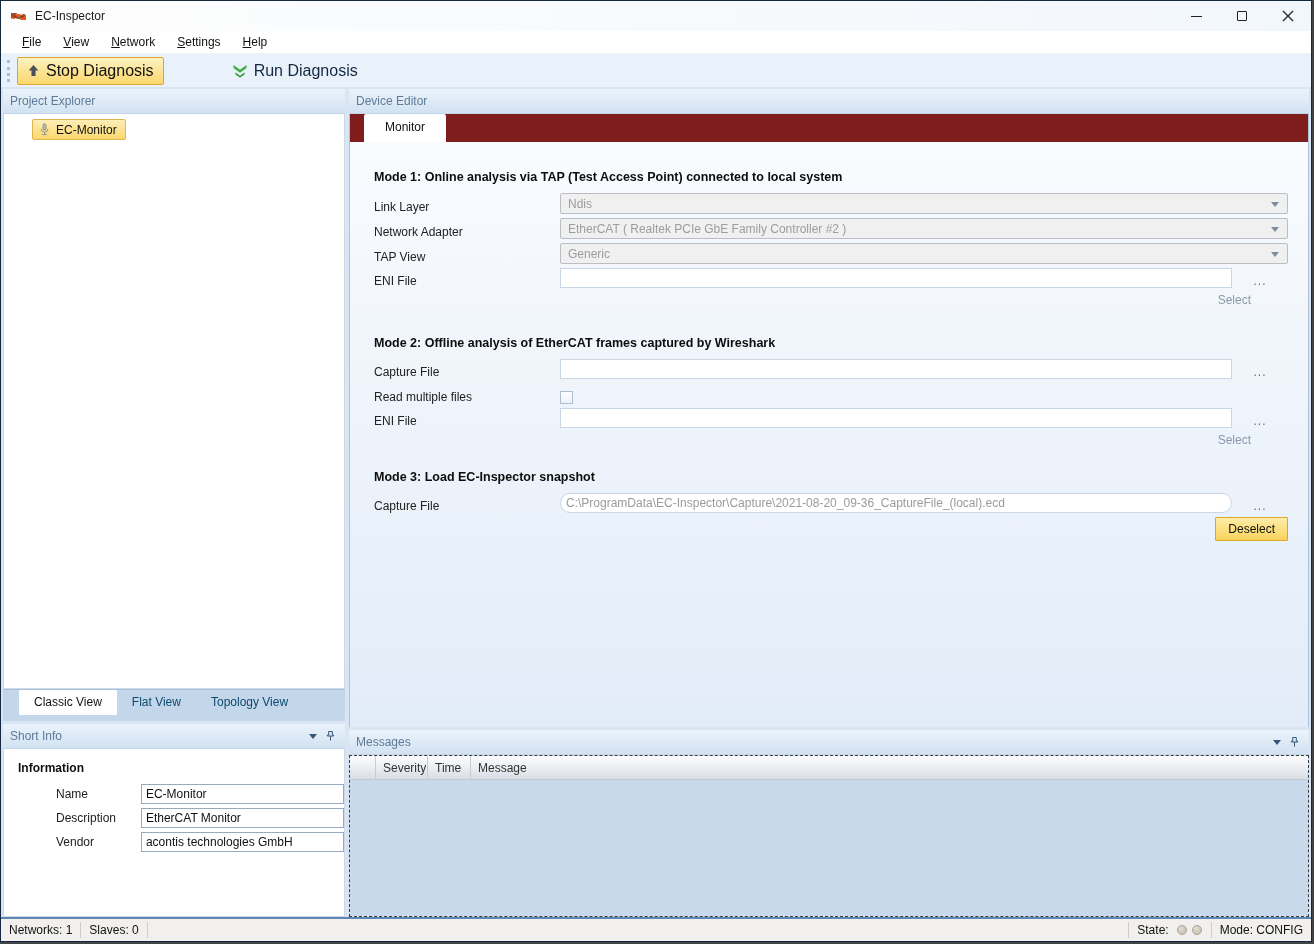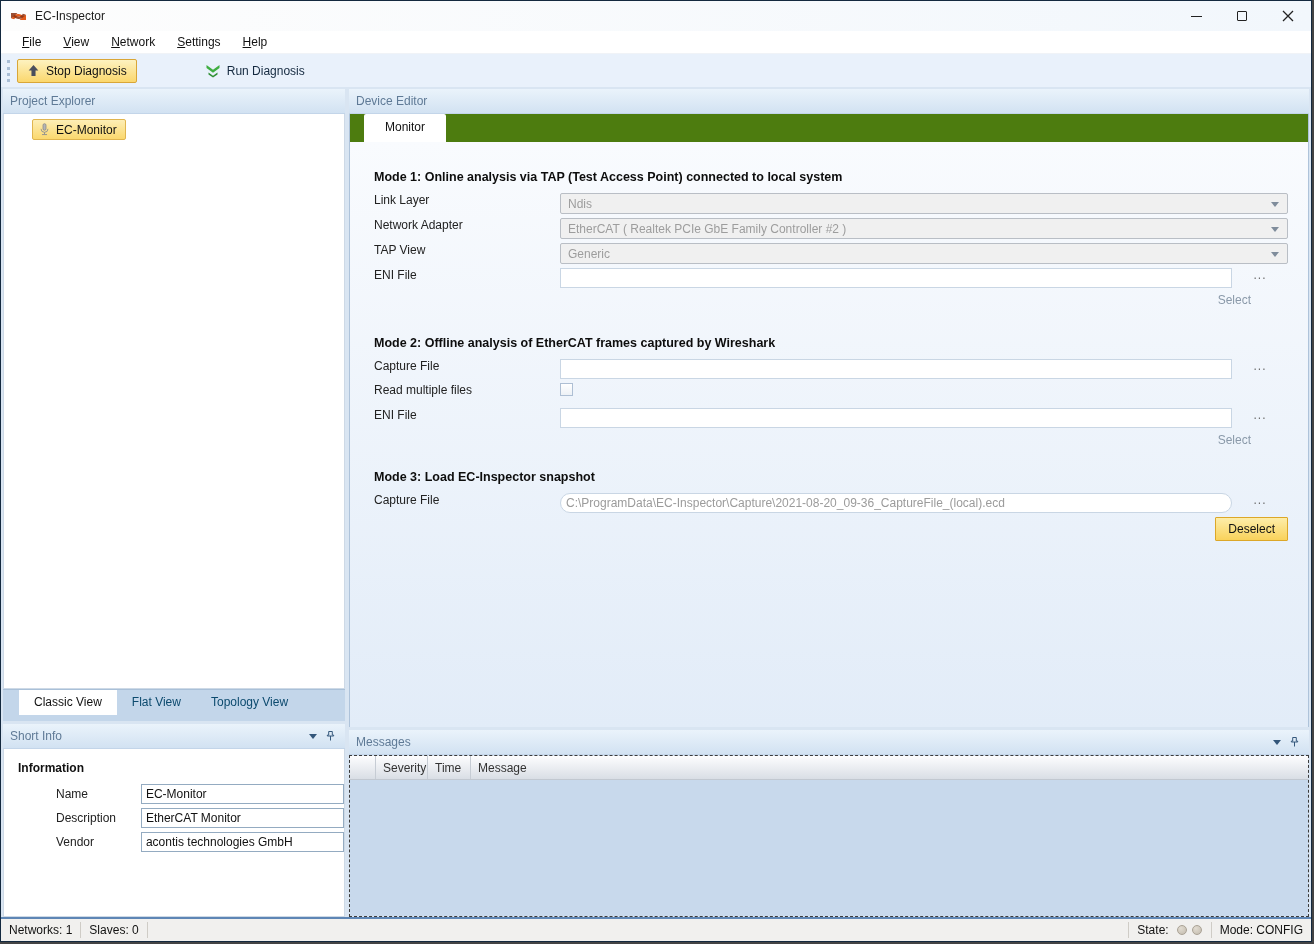--- a/index.html
+++ b/index.html
@@ -17,21 +17,21 @@
   .glyph-max { width:10px; height:10px; border:1.2px solid #222; border-radius:1px; }
 
   
   .menubar { height:23px; background:#fff; display:flex; align-items:center; padding-left:10px; flex:none; border-bottom:1px solid #f0f3f7; }
   .menu-item { display:inline-block; font-size:12px; color:#111; padding:3px 11px; }
   .menu-item::first-letter { text-decoration:underline; }
 
   
   .toolbar { height:33px; background:#e9f1fb; display:flex; align-items:center; flex:none; }
   .grip { width:3px; height:22px; border-left:3px dotted #a9bed6; margin:0 7px 0 6px; }
-  .tool-btn { display:inline-flex; align-items:center; gap:6px; font-size:12px; color:#14293f; padding:4px 9px; border-radius:2px; border:1px solid transparent; }
+  .tool-btn { display:inline-flex; align-items:center; gap:6px; font-size:16px; color:#14293f; padding:4px 9px; border-radius:2px; border:1px solid transparent; }
   .tool-btn.checked { background:linear-gradient(#fdf2c0,#fbd76d); border-color:#d9a637; color:#111; }
   .tool-btn.run { margin-left:58px; }
 
   
   .main { flex:1; display:flex; background:#d9e5f2; padding:2px 2px 0 2px; min-height:0; }
   .panel-header { height:21px; flex:none; background:linear-gradient(#eaf3fb,#d2e2f2); color:#5f7a96;
                   font-size:12px; line-height:20px; padding:12px 7px; border-bottom:1px solid #c3d5e9;
                   display:flex; align-items:center; }
   .ph-icons { margin-left:auto; display:flex; align-items:center; gap:9px; padding-right:3px; }
   .chev { width:0; height:0; border:4px solid transparent; border-top:5px solid #33567a; margin-top:4px; }
@@ -48,26 +48,26 @@
   .shortinfo-body { flex:none; height:168px; background:#fff; border:1px solid #cdd9e6; border-top:none; padding:12px 0 0 14px; }
   .si-heading { font-size:12px; font-weight:bold; color:#111; margin-bottom:9px; }
   .si-row { display:flex; align-items:center; margin-bottom:4px; padding-left:10px; }
   .si-label { width:88px; font-size:12px; color:#222;margin-left:28px; }
   .si-input { width:210px; height:20px; border:1px solid #94abc1; background:#fff; font-size:12px; color:#111; padding:0 4px; }
 
   .vsplit { width:4px; flex:none; background:#d9e5f2; }
 
   
   .right { flex:1; display:flex; flex-direction:column; min-width:0; min-height:0; }
-  .doc-tabs { height:28px; flex:none; background:#4d7c0f; border-left:1px solid #aec3da; border-right:1px solid #aec3da; display:flex; padding-left:14px; }
+  .doc-tabs { height:28px; flex:none; background:#7f1d1d; border-left:1px solid #aec3da; border-right:1px solid #aec3da; display:flex; padding-left:14px; }
   .dtab { font-size:12px; color:#111; background:#fff; padding:6px 21px; border-radius:2px 2px 0 0; height:28px; }
   .editor-content { flex:1; background:linear-gradient(#f9fbfe,#e2ecf8); border-left:1px solid #aec3da; border-right:1px solid #aec3da;
                     padding:28px 20px 0 24px; overflow:hidden; min-height:0; }
   .mode-heading { font-size:12.5px; font-weight:bold; color:#0d0d0d; margin-bottom:9px; }
-  .form-row { display:flex; align-items:flex-start; margin-bottom:4px; }
+  .form-row { display:flex; align-items:flex-end; margin-bottom:4px; }
   .f-label { width:186px; flex:none; font-size:12px; color:#222; }
   .combo { flex:1; height:21px; background:#f0f0f0; border:1px solid #b9bec5; border-radius:2px;
            font-size:12px; color:#9d9d9d; padding:3px 7px; position:relative; }
   .combo .arrow { position:absolute; right:8px; top:8px; width:0; height:0; border:4px solid transparent; border-top:5px solid #7f8c9b; }
   .file-input { flex:1; height:20px; border:1px solid #c9d6e4; background:#fff; font-size:12px; color:#222; padding:0 5px; }
   .file-input.gray { color:#9b9b9b;border-radius:10px; }
   .browse { width:56px; flex:none; text-align:center; font-size:12px; color:#6b6b6b; letter-spacing:1px; }
   .select-row { text-align:right; padding-right:37px; font-size:12px; color:#8a99a9; margin-top:5px; }
   .gap-after { margin-bottom:29px; }
   .checkbox { width:13px; height:13px; border:1px solid #aebfd4; background:linear-gradient(#fff,#edf1f6); }

